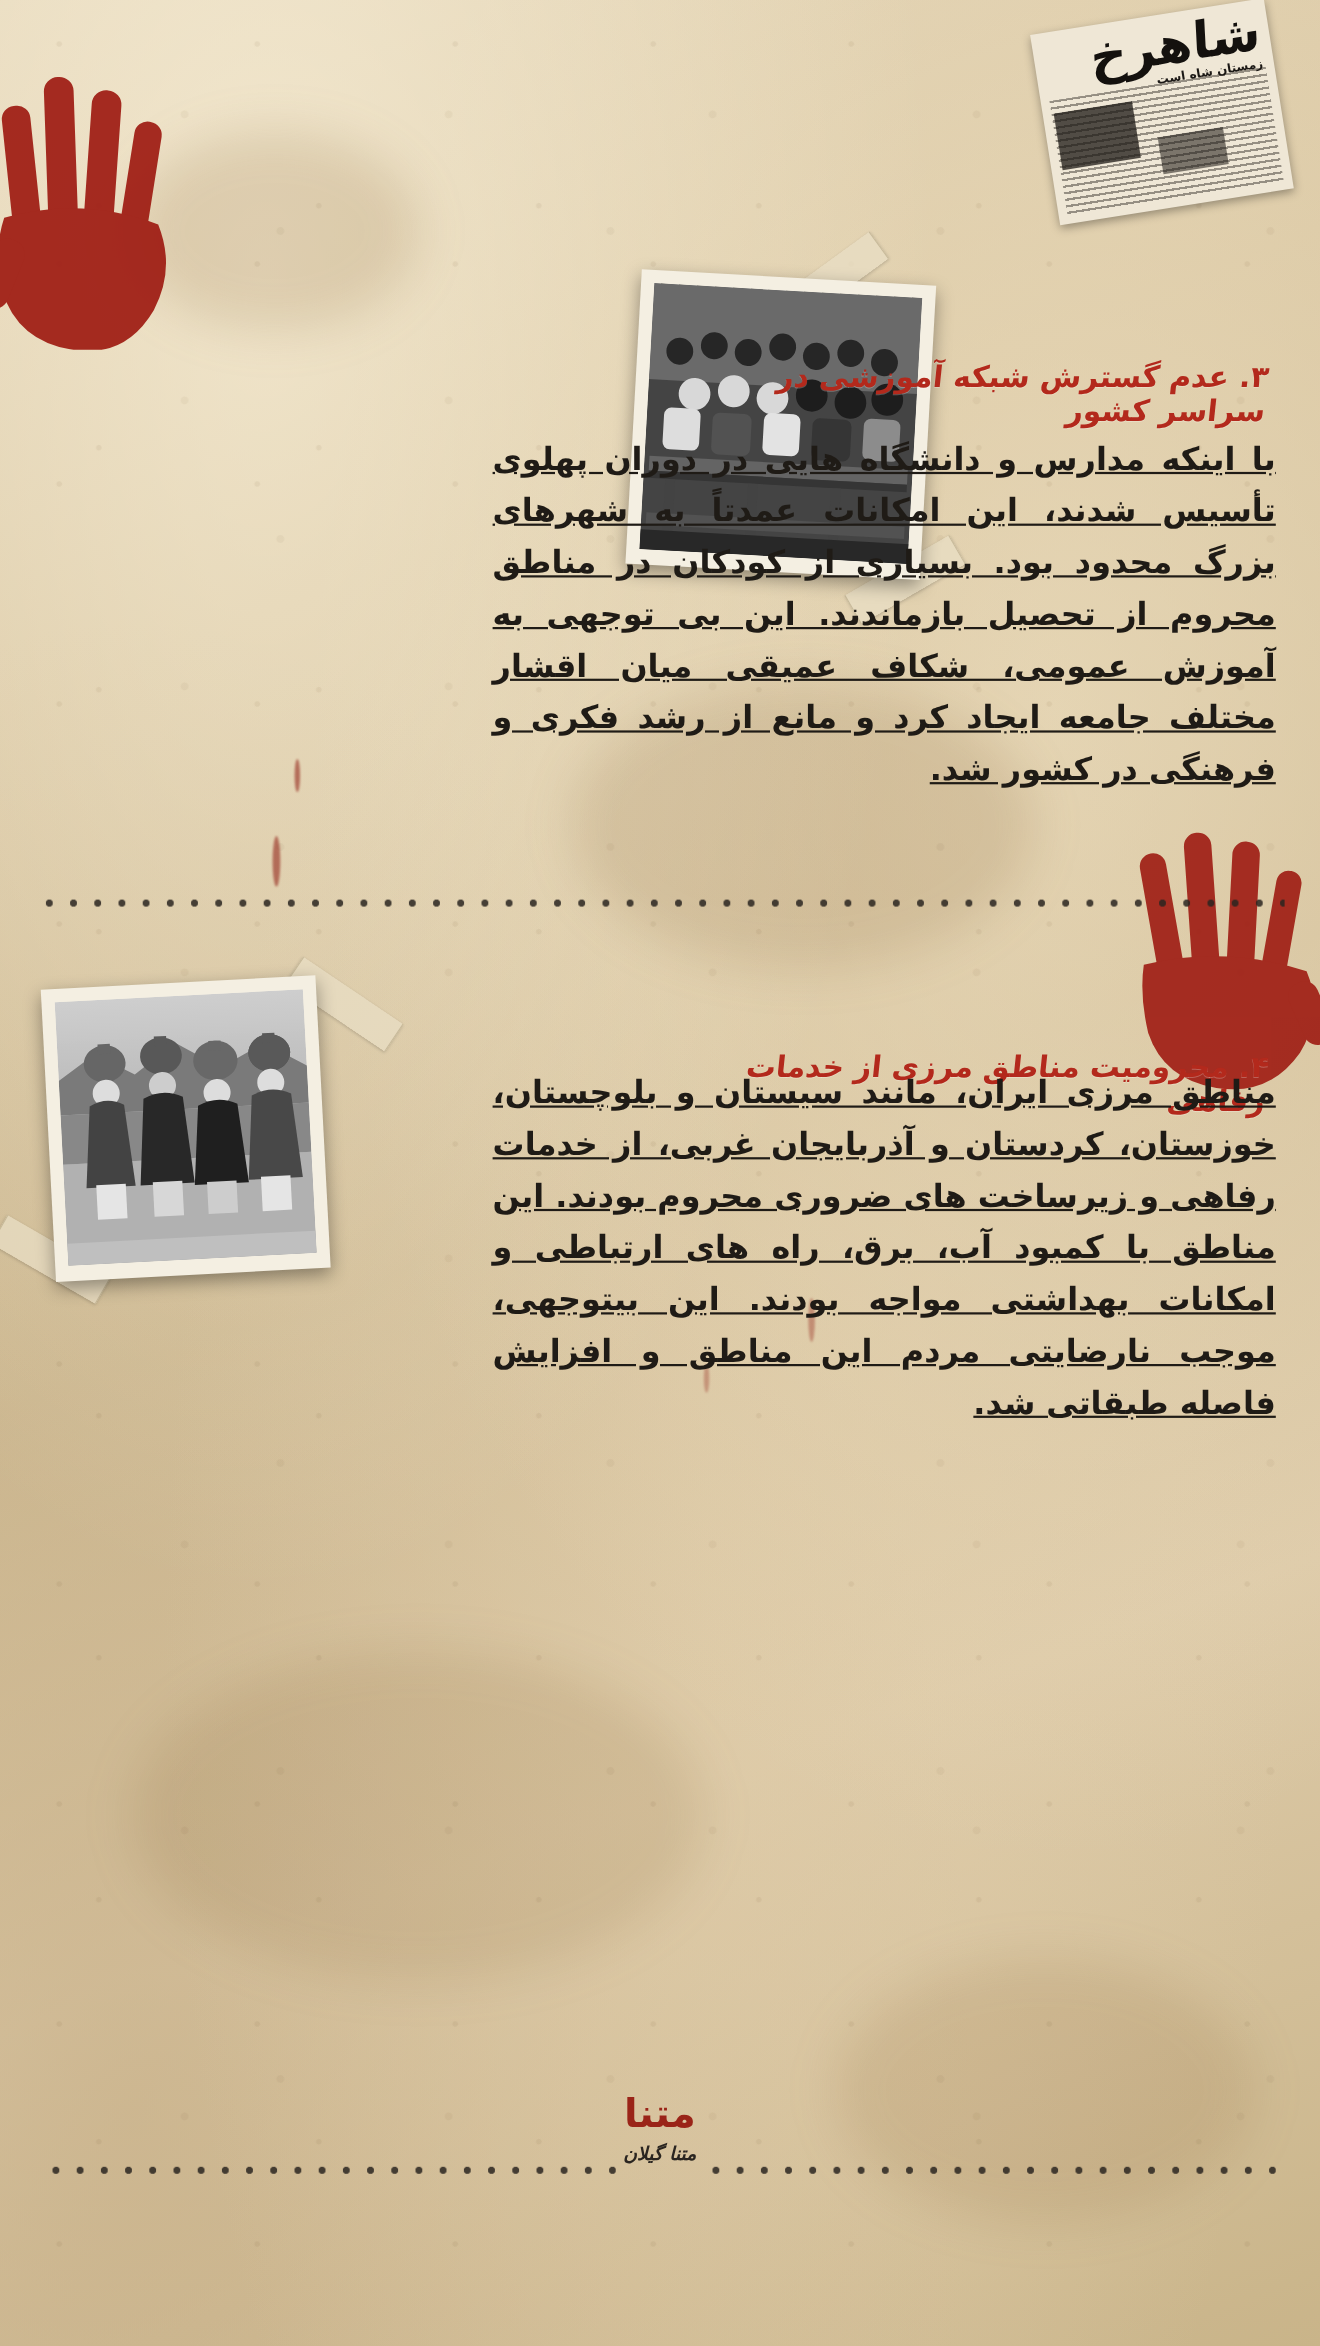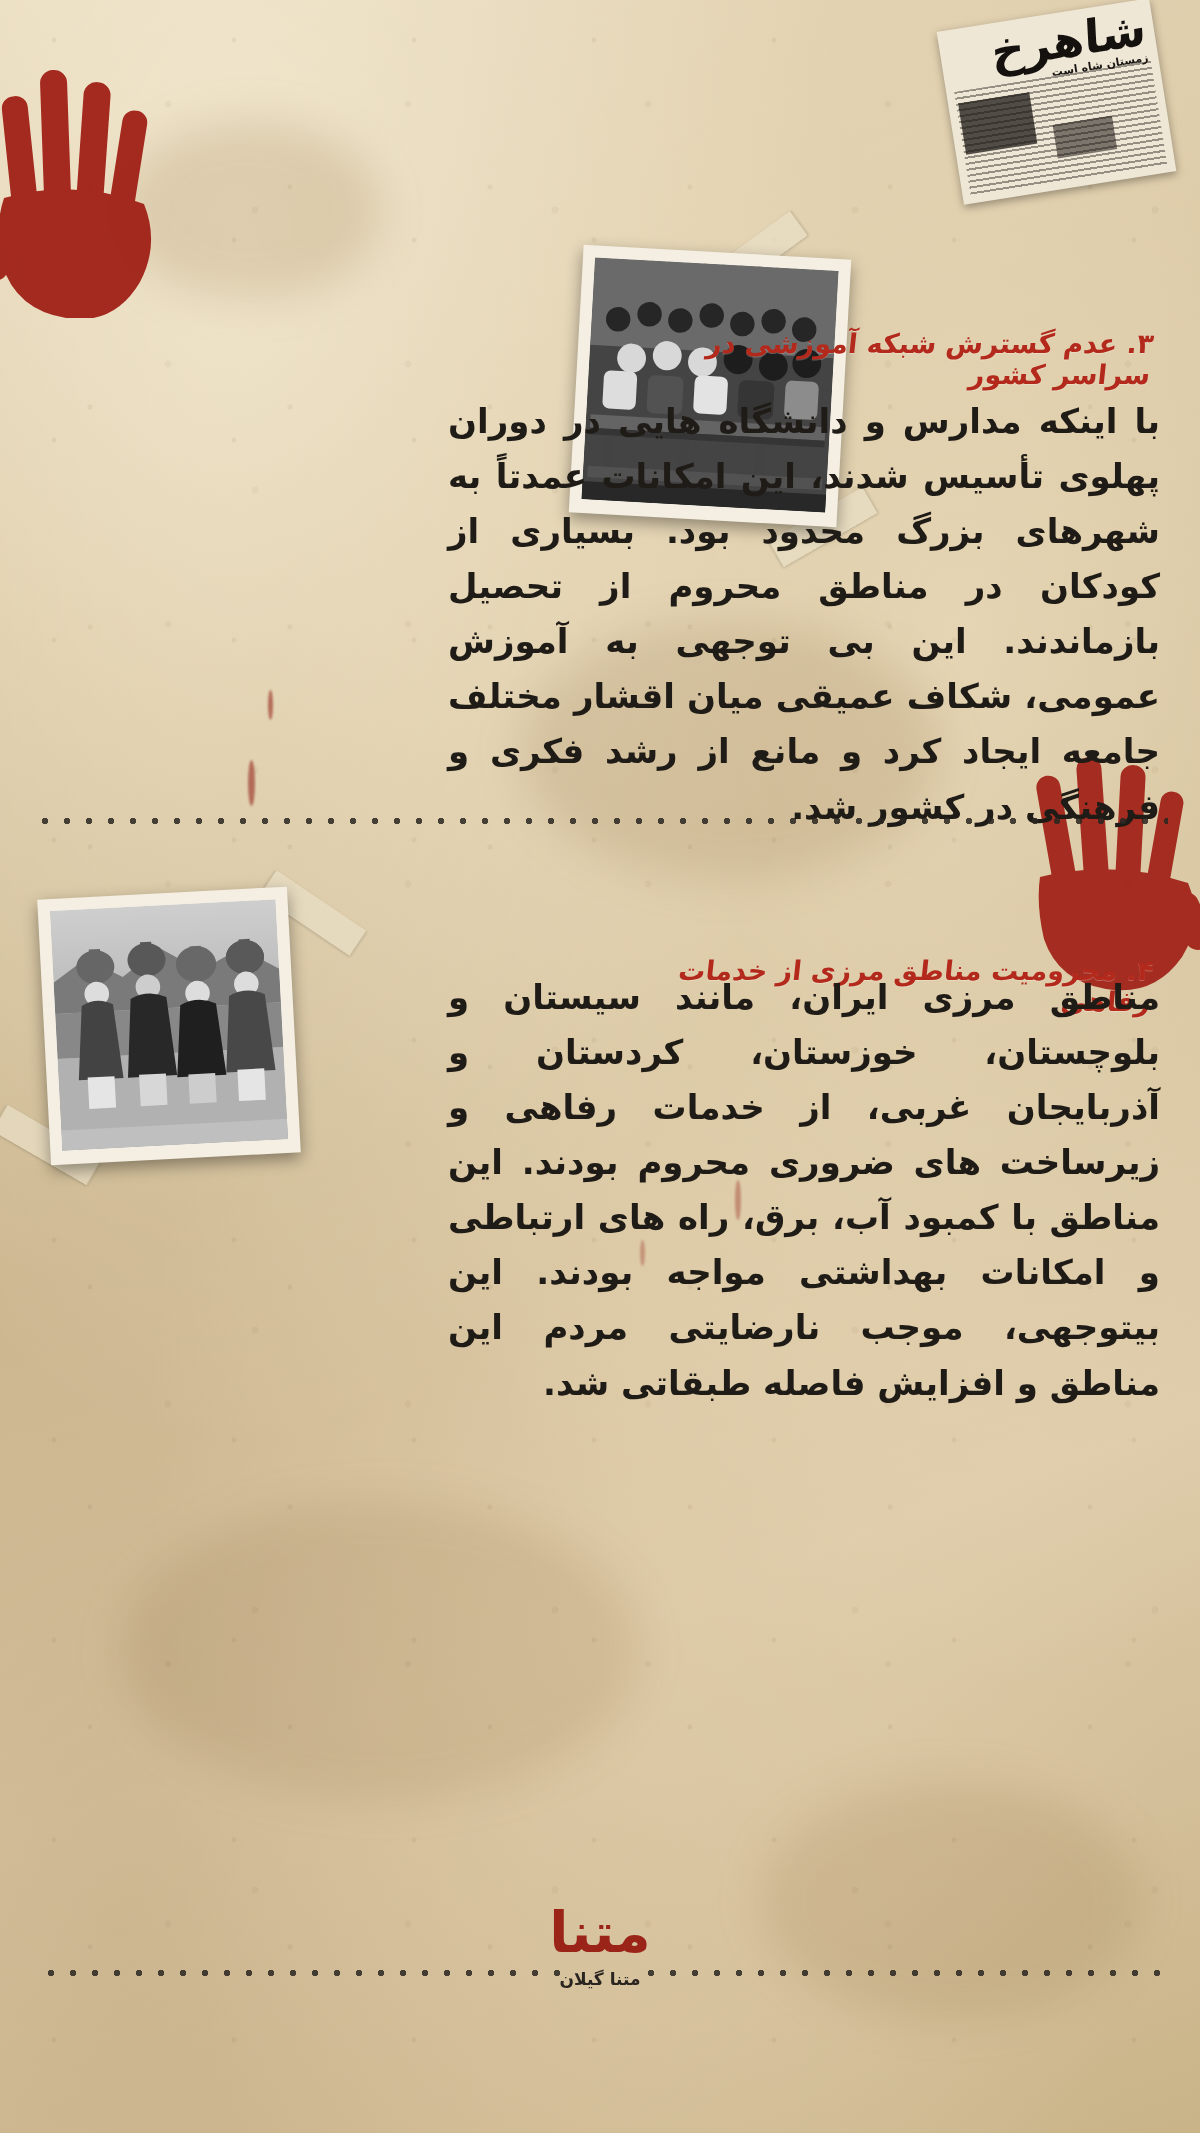--- a/index.html
+++ b/index.html
@@ -133,25 +133,26 @@
     font-size: 27px;
     letter-spacing: -.3px;
     text-align: right;
     transform: skewX(-6deg);
     text-shadow: 0 1px 0 rgba(255,255,255,.25);
     direction: rtl;
   }
   .body {
     position: absolute;
     color: #1f1b16;
-    font-size: 34px;
+    font-size: 29px;
     line-height: 1.62;
     text-align: justify;
     direction: rtl;
     font-weight: bold;
+    text-decoration: underline;
   }
   #head-3 { top: 328px; right: 48px; width: 520px; }
   #body-3 { top: 394px; right: 40px; width: 712px; }
   #head-4 { top: 955px; right: 48px; width: 520px; }
   #body-4 { top: 970px; right: 40px; width: 712px; }
 
   
   .dots {
     position: absolute;
     height: 10px;
@@ -166,31 +167,32 @@
 
   
   .footer-logo {
     position: absolute;
     top: 1905px;
     left: 0;
     width: 1200px;
     text-align: center;
   }
   .footer-mark {
-    font-size: 56px;
+    font-size: 36px;
     color: #9a2418;
     font-weight: bold;
     line-height: 1;
     letter-spacing: -3px;
   }
   .footer-name {
     margin-top: 8px;
     font-size: 17px;
     color: #2a2520;
     font-weight: bold;
+    font-style: italic;
   }
   .splatter {
     position: absolute;
     background: #8e1a10;
     opacity: .55;
     border-radius: 50%;
     filter: blur(1px);
     pointer-events: none;
   }
 </style>

